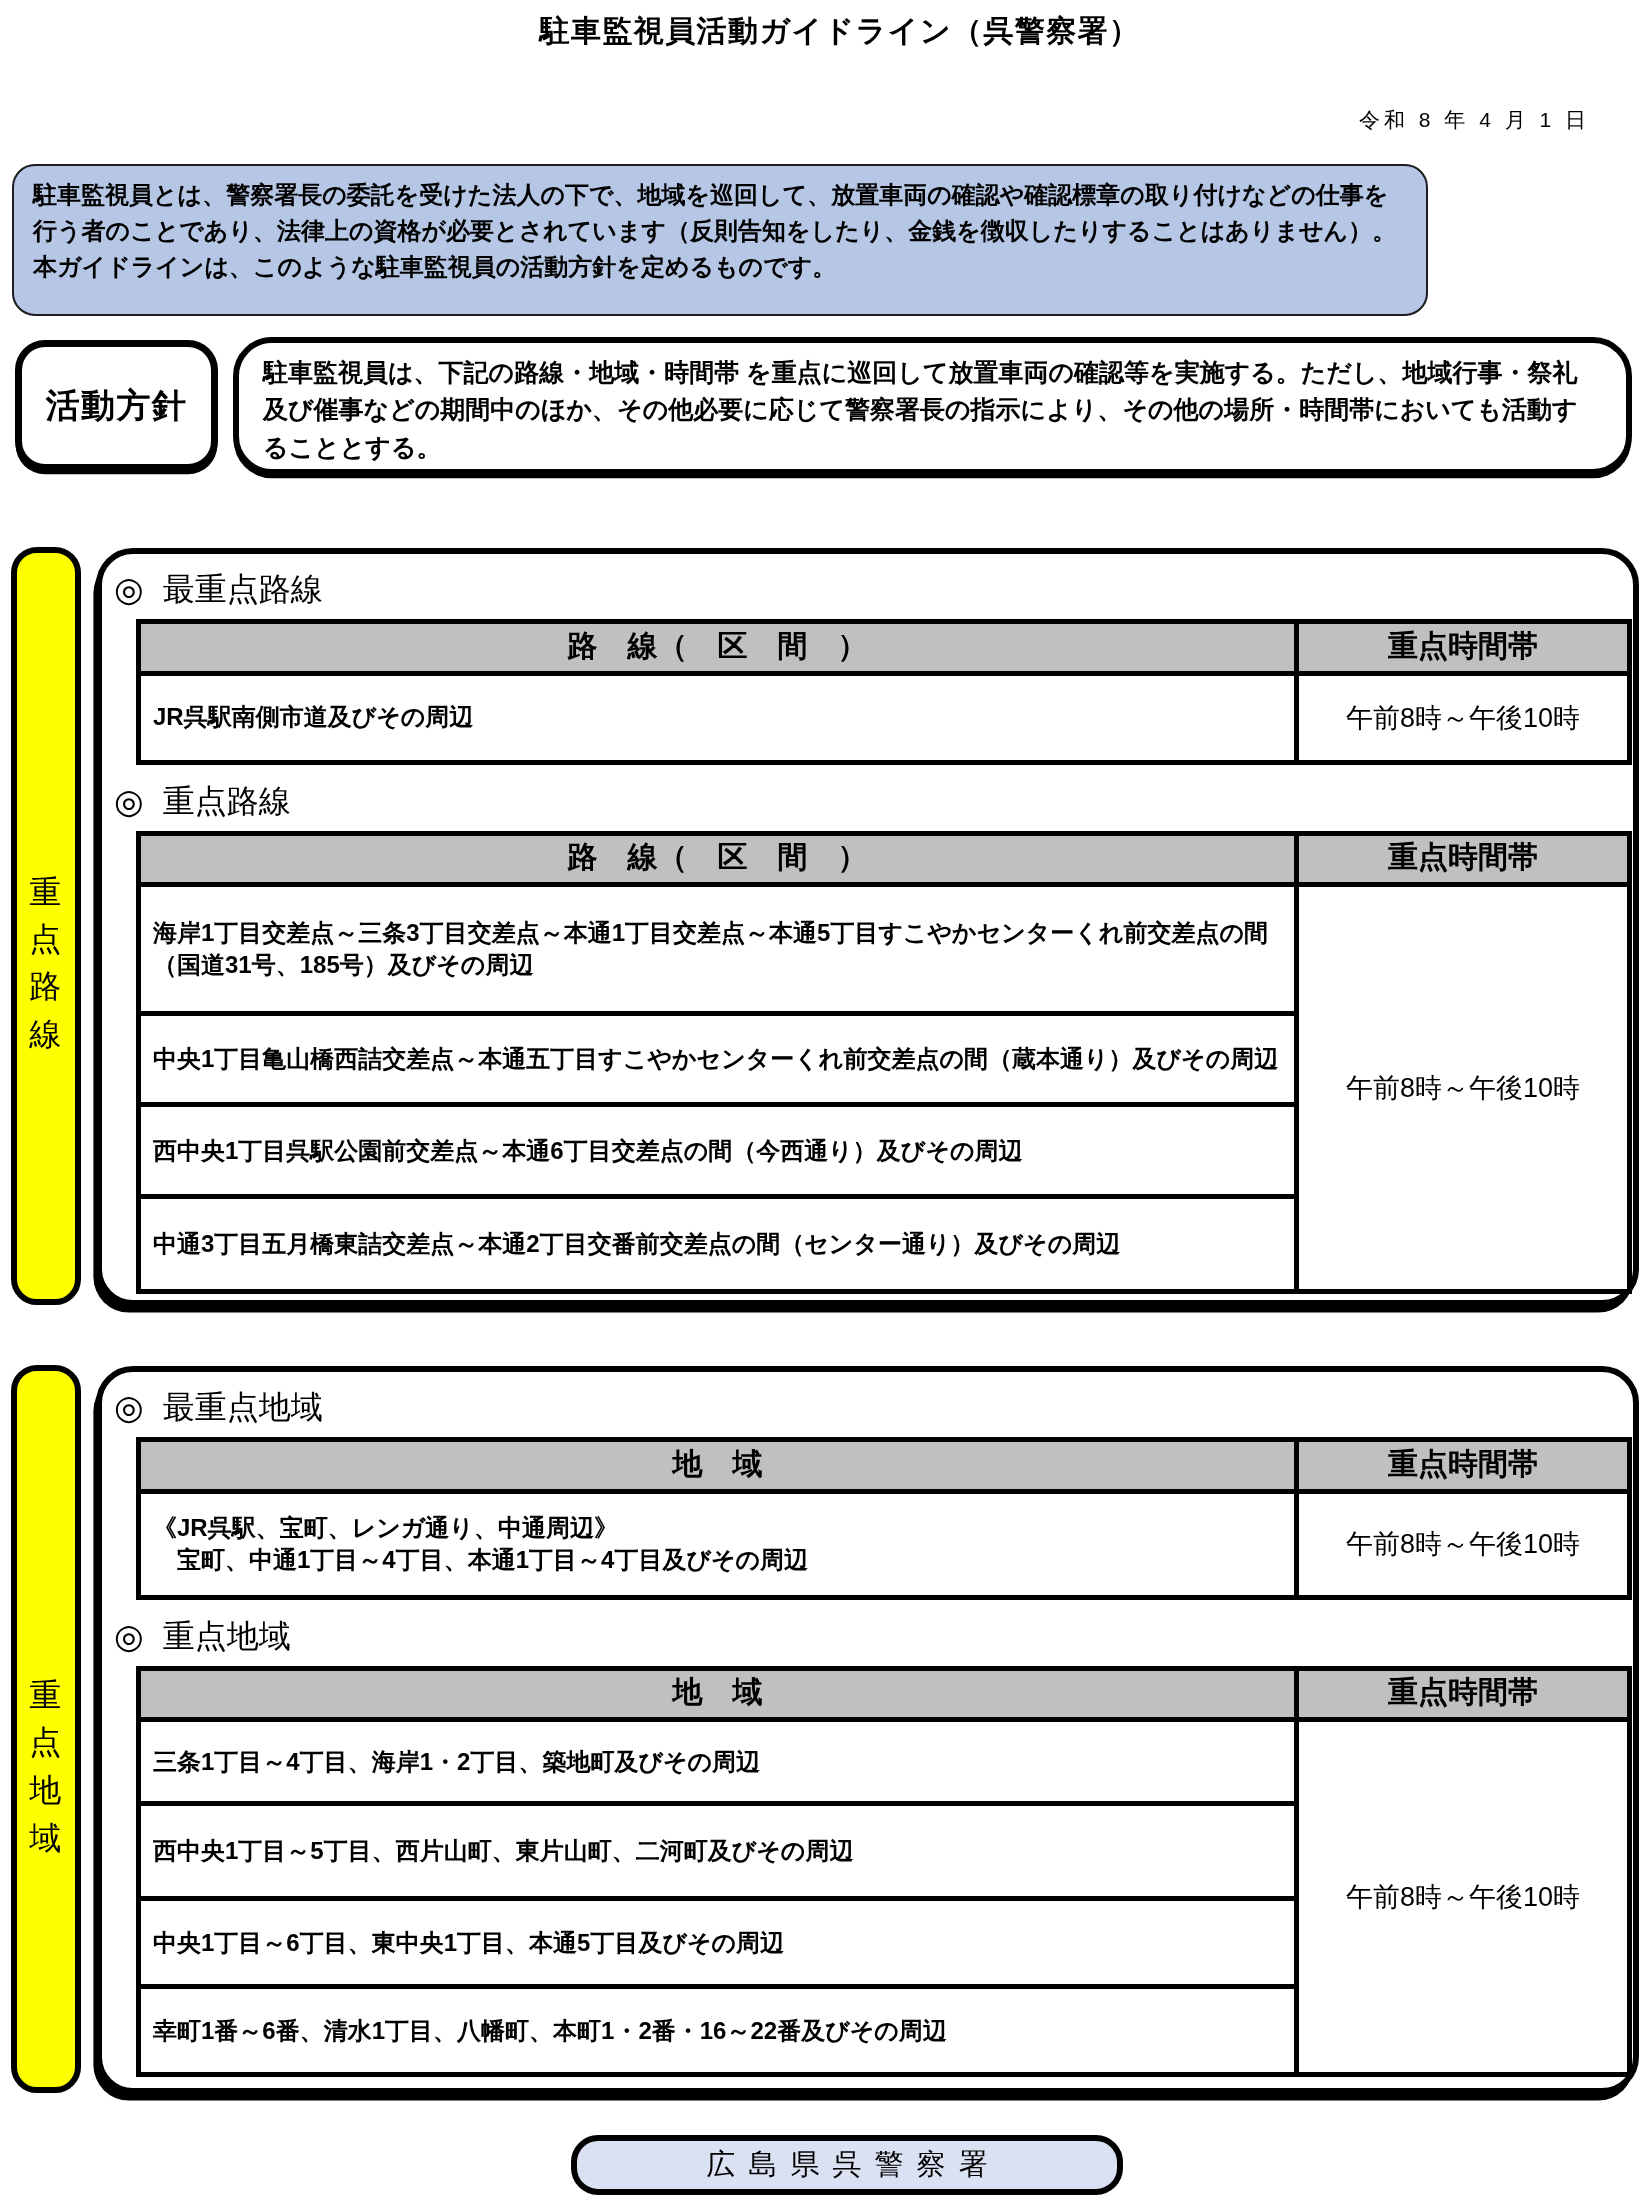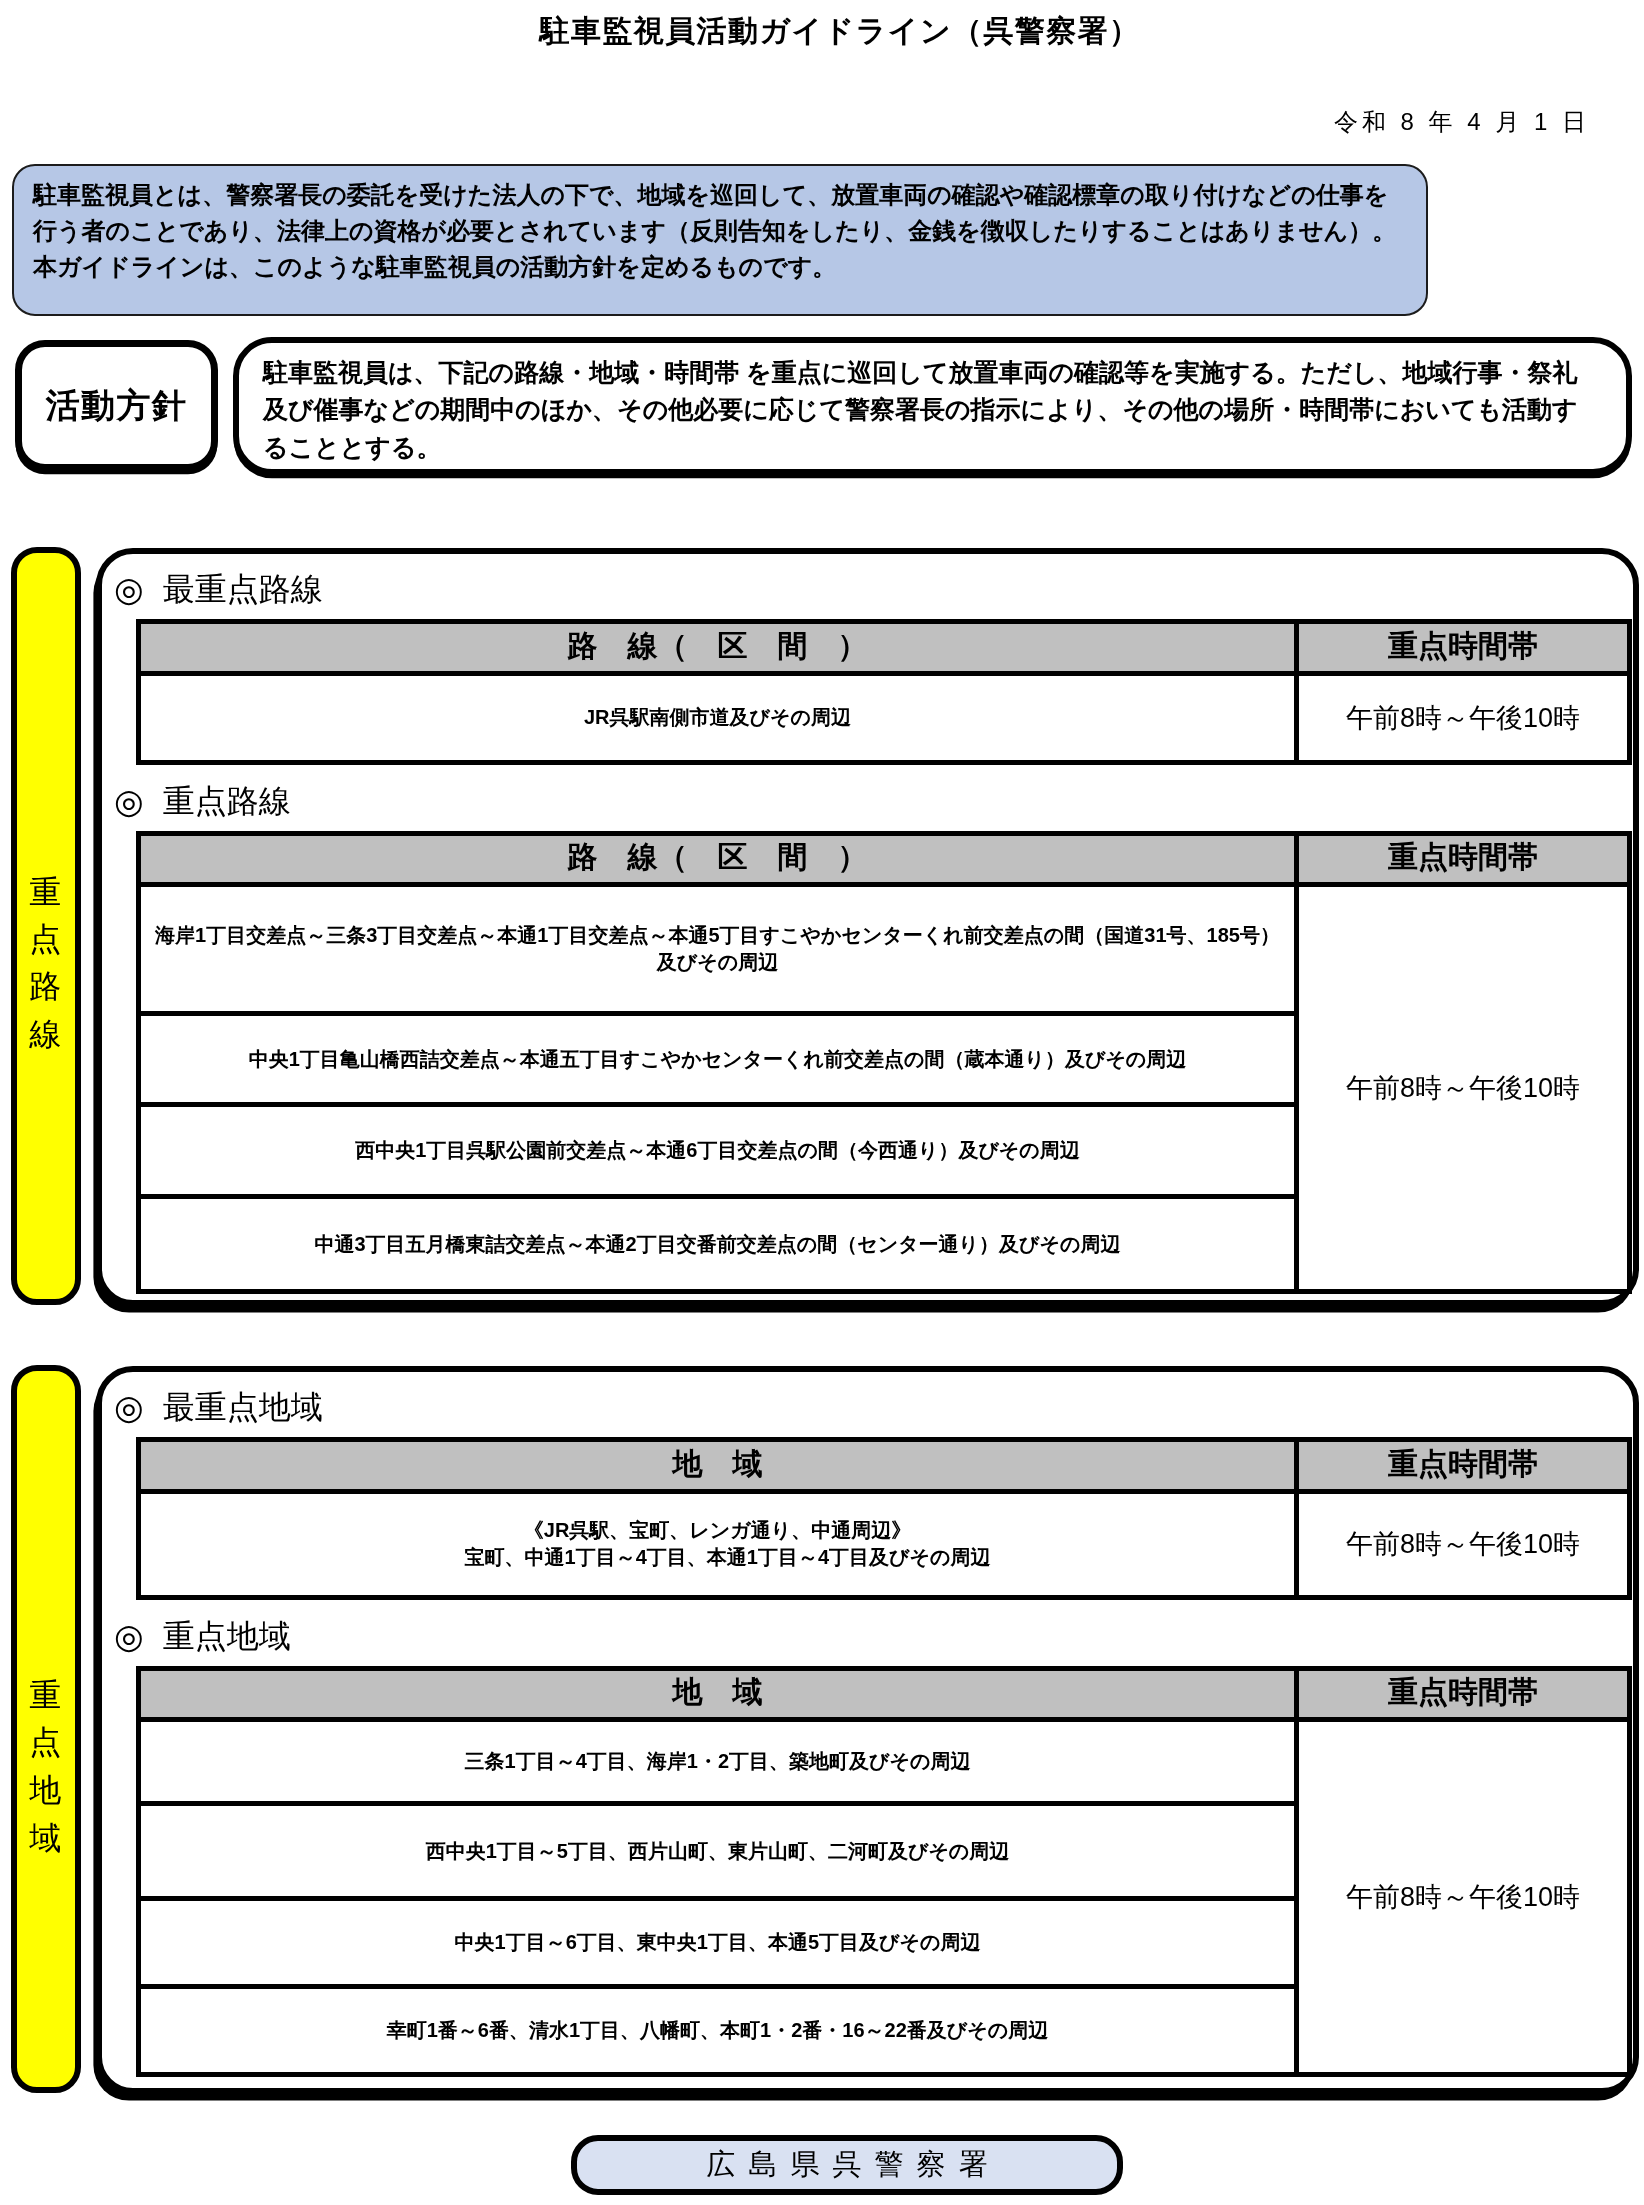--- a/index.html
+++ b/index.html
@@ -10,21 +10,21 @@
     color:#000;
   }
 
   
   .doc-title {
     position:absolute; top:10.8px; left:0; width:100%;
     text-align:center; font-size:30px; font-weight:bold; letter-spacing:1.4px;padding-left:36px;
   }
   .doc-date {
     position:absolute; top:106px; right:54px;
-    font-size:24px; letter-spacing:4px;
+    font-size:21px; letter-spacing:4px;
   }
 
   
   .intro-box {
     position:absolute; left:12px; top:164px; width:1416px; height:152px;
     background:#b6c7e6; border:2.7px solid #1c1c1c; border-radius:23px;
     padding:10.8px 19px; font-size:24px; font-weight:bold; line-height:1.5;
   }
 
   
@@ -81,22 +81,22 @@
   }
   .doc-table col.c-main { width:1158px; }
   .doc-table col.c-time { width:333px; }
   .doc-table th, .doc-table td { border:5.4px solid #000; }
   .doc-table th {
     background:#c0c0c0; height:43px;
     font-size:30px; font-weight:bold; text-align:center;
     padding:1.4px 0 4px 0;
   }
   .doc-table td.cell-main {
-    font-size:20px; font-weight:bold; line-height:1.35;
-    padding:6.8px 12px; vertical-align:middle; text-align:center;
+    font-size:24px; font-weight:bold; line-height:1.35;
+    padding:6.8px 12px; vertical-align:middle; text-align:left;
     background:#fff;
   }
   .doc-table td.cell-time {
     font-size:27px; font-weight:normal; text-align:center;
     vertical-align:middle; background:#fff; padding:2.7px;
   }
   
   .h132 { height:89px; } .h190 { height:129px; } .h134 { height:91px; }
   .h136 { height:92px; } .h140 { height:95px; } .h156 { height:106px; }
   .h124 { height:84px; } .h130 { height:88px; }

